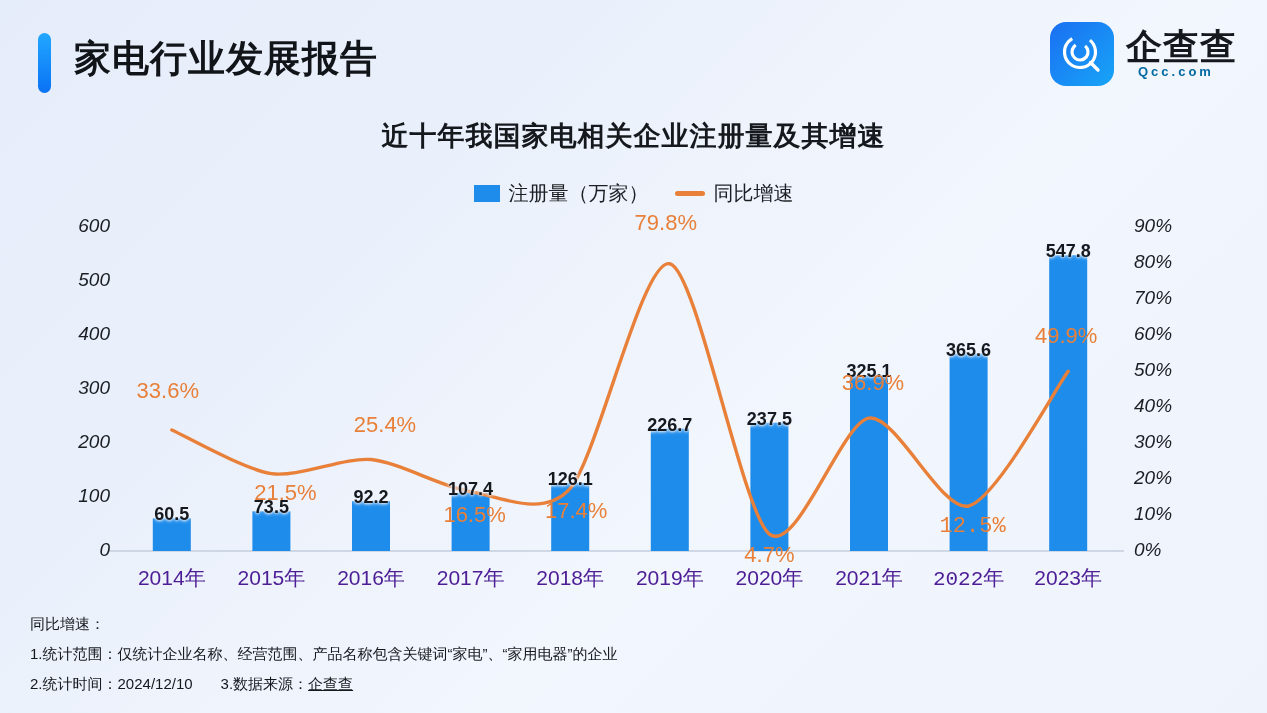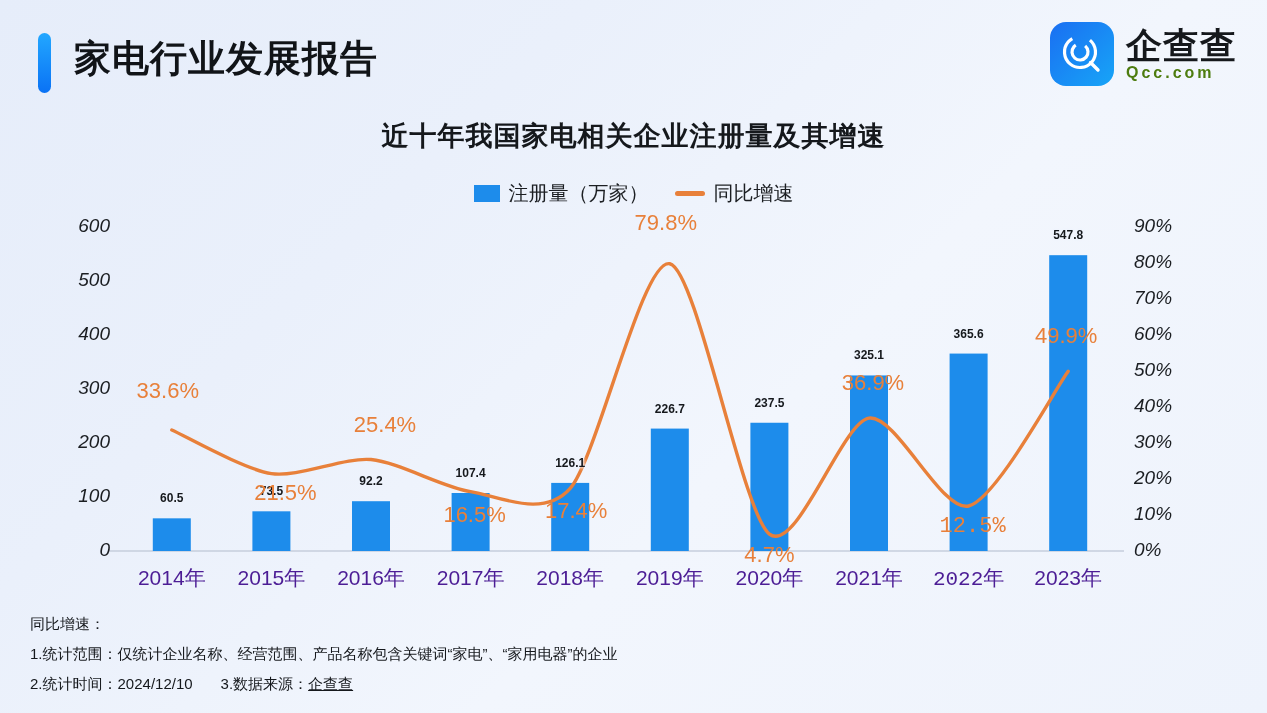--- a/index.html
+++ b/index.html
@@ -24,21 +24,21 @@
 
   
   .logo { position:absolute; right:30px; top:22px; display:flex; align-items:center; gap:12px; }
   .logo-mark {
     width:64px; height:64px; border-radius:16px;
     background:linear-gradient(135deg,#1a6ff2 0%,#17a5f7 100%);
     display:flex; align-items:center; justify-content:center;
   }
   .logo-txt { display:flex; flex-direction:column; justify-content:center; }
   .logo-cn { font-size:36px; font-weight:700; color:#15181c; line-height:1.03; letter-spacing:1px; }
-  .logo-en { font-size:16px; font-weight:700; color:#4d7c0f; letter-spacing:3px; line-height:1.1; }
+  .logo-en { font-size:13px; font-weight:700; color:#0369a1; letter-spacing:3px; line-height:1.1;margin-left:12px; }
 
   
   .chart-title {
     position:absolute; left:0; right:0; top:118px; text-align:center;
     font-size:27px; font-weight:700; color:#15181c; letter-spacing:1px;
   }
   .legend {
     position:absolute; left:0; right:0; top:180px;
     display:flex; justify-content:center; align-items:center; gap:26px;
     font-size:20px; color:#1b1e22;
@@ -54,23 +54,24 @@
     position:absolute; font-size:19px; color:#1b1e22; white-space:nowrap;font-style:italic;
   }
   .ylab { text-align:right; }
 
   .xlab {
     position:absolute; font-size:21px; color:#4c1d95;
     text-align:center; white-space:nowrap;
   }
 
   .barval {
-    position:absolute; font-size:12px; font-weight:700; color:#15181c;
+    position:absolute; font-size:18px; font-weight:700; color:#15181c;
     text-align:center; white-space:nowrap;
     text-shadow:0 0 3px #eef3fc,0 0 3px #eef3fc,0 0 5px #eef3fc;
+    margin-top:13px;
   }
   .pctval {
     position:absolute; font-size:22px; color:#e8803a;
     text-align:center; white-space:nowrap;
   }
 
   
   .notes { position:absolute; left:30px; bottom:14px; }
   .note { font-size:15px; color:#15181c; line-height:30px; white-space:nowrap; }
   .note .u { text-decoration:underline; }

